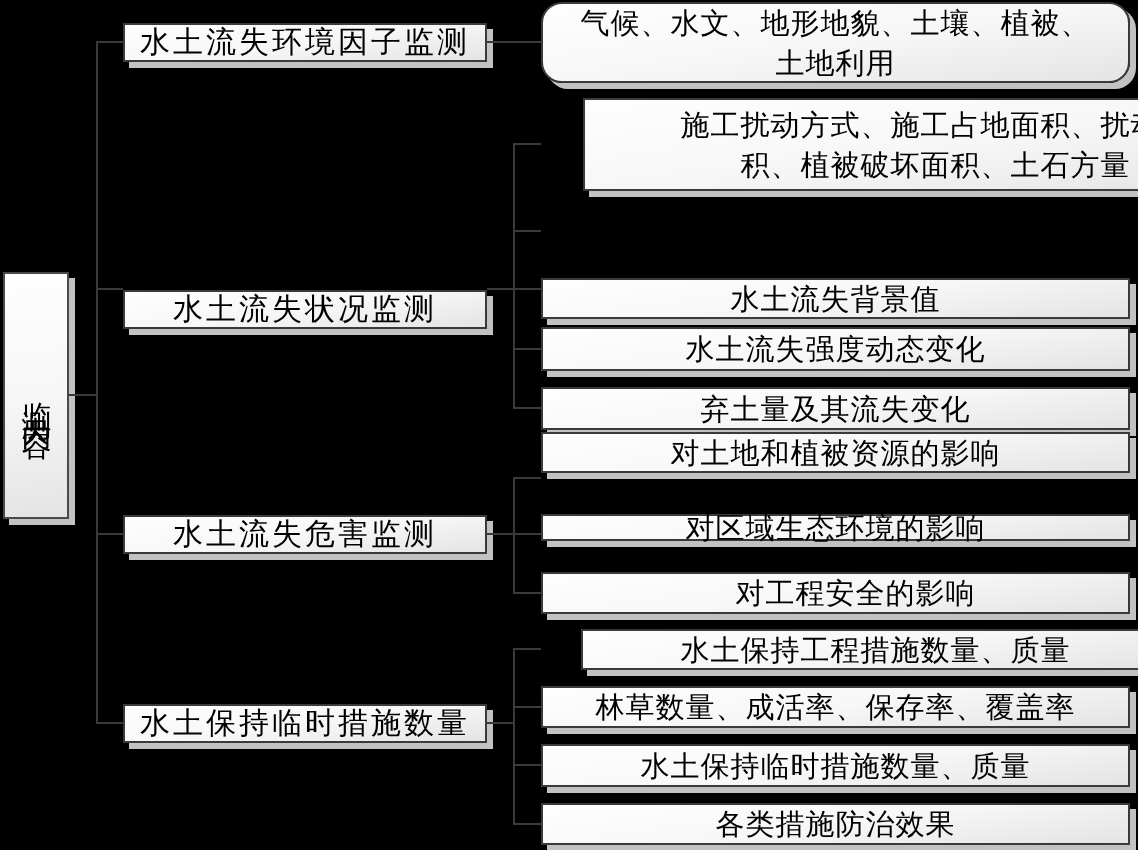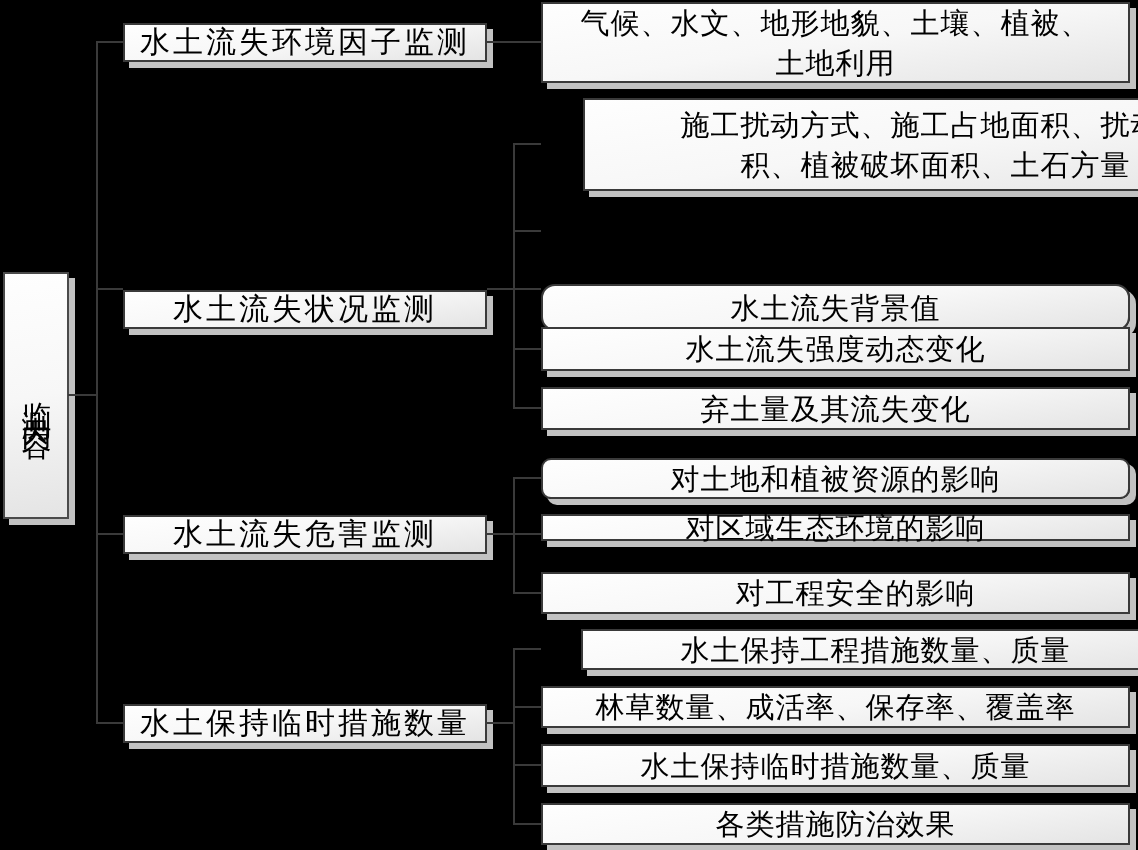--- a/index.html
+++ b/index.html
@@ -52,30 +52,30 @@
 
 <div id="canvas">
 
   <div class="node root" style="left:3px;top:272px;width:66px;height:247px;">监测内容</div>
 
   <div class="node l2" style="left:123px;top:23px;width:364px;height:39px;">水土流失环境因子监测</div>
   <div class="node l2" style="left:123px;top:270px;width:364px;height:39px;margin-top:20px;">水土流失状况监测</div>
   <div class="node l2" style="left:123px;top:515px;width:364px;height:39px;">水土流失危害监测</div>
   <div class="node l2" style="left:123px;top:704px;width:364px;height:39px;">水土保持临时措施数量</div>
 
-  <div class="node leaf" style="left:541px;top:2px;width:589px;height:81px;">气候、水文、地形地貌、土壤、植被、
+  <div class="node leaf" style="left:541px;top:2px;width:589px;height:81px;border-radius:21px;">气候、水文、地形地貌、土壤、植被、
 土地利用</div>
 
   <div class="node leaf" style="left:541px;top:98px;width:705px;height:93px;margin-left:42px;">施工扰动方式、施工占地面积、扰动面
 积、植被破坏面积、土石方量</div>
-  <div class="node leaf" style="left:541px;top:284px;width:589px;height:47px;border-radius:14px;">水土流失背景值</div>
+  <div class="node leaf" style="left:541px;top:278px;width:589px;height:41px;">水土流失背景值</div>
   <div class="node leaf" style="left:541px;top:327px;width:589px;height:44px;">水土流失强度动态变化</div>
   <div class="node leaf" style="left:541px;top:387px;width:589px;height:43px;">弃土量及其流失变化</div>
 
-  <div class="node leaf" style="left:541px;top:458px;width:589px;height:41px;border-radius:10px;">对土地和植被资源的影响</div>
+  <div class="node leaf" style="left:541px;top:432px;width:589px;height:41px;">对土地和植被资源的影响</div>
   <div class="node leaf" style="left:541px;top:514px;width:589px;height:27px;text-align:center;">对区域生态环境的影响</div>
   <div class="node leaf" style="left:541px;top:572px;width:589px;height:42px;padding-left:40px;">对工程安全的影响</div>
 
   <div class="node leaf" style="left:541px;top:629px;width:589px;height:41px;margin-left:40px;">水土保持工程措施数量、质量</div>
   <div class="node leaf" style="left:541px;top:686px;width:589px;height:42px;">林草数量、成活率、保存率、覆盖率</div>
   <div class="node leaf" style="left:541px;top:744px;width:589px;height:43px;">水土保持临时措施数量、质量</div>
   <div class="node leaf" style="left:541px;top:803px;width:589px;height:42px;">各类措施防治效果</div>
 
   <div class="hline" style="left:68px;top:394px;width:28px;"></div>
   <div class="vline" style="left:96px;top:41px;height:683px;"></div>

